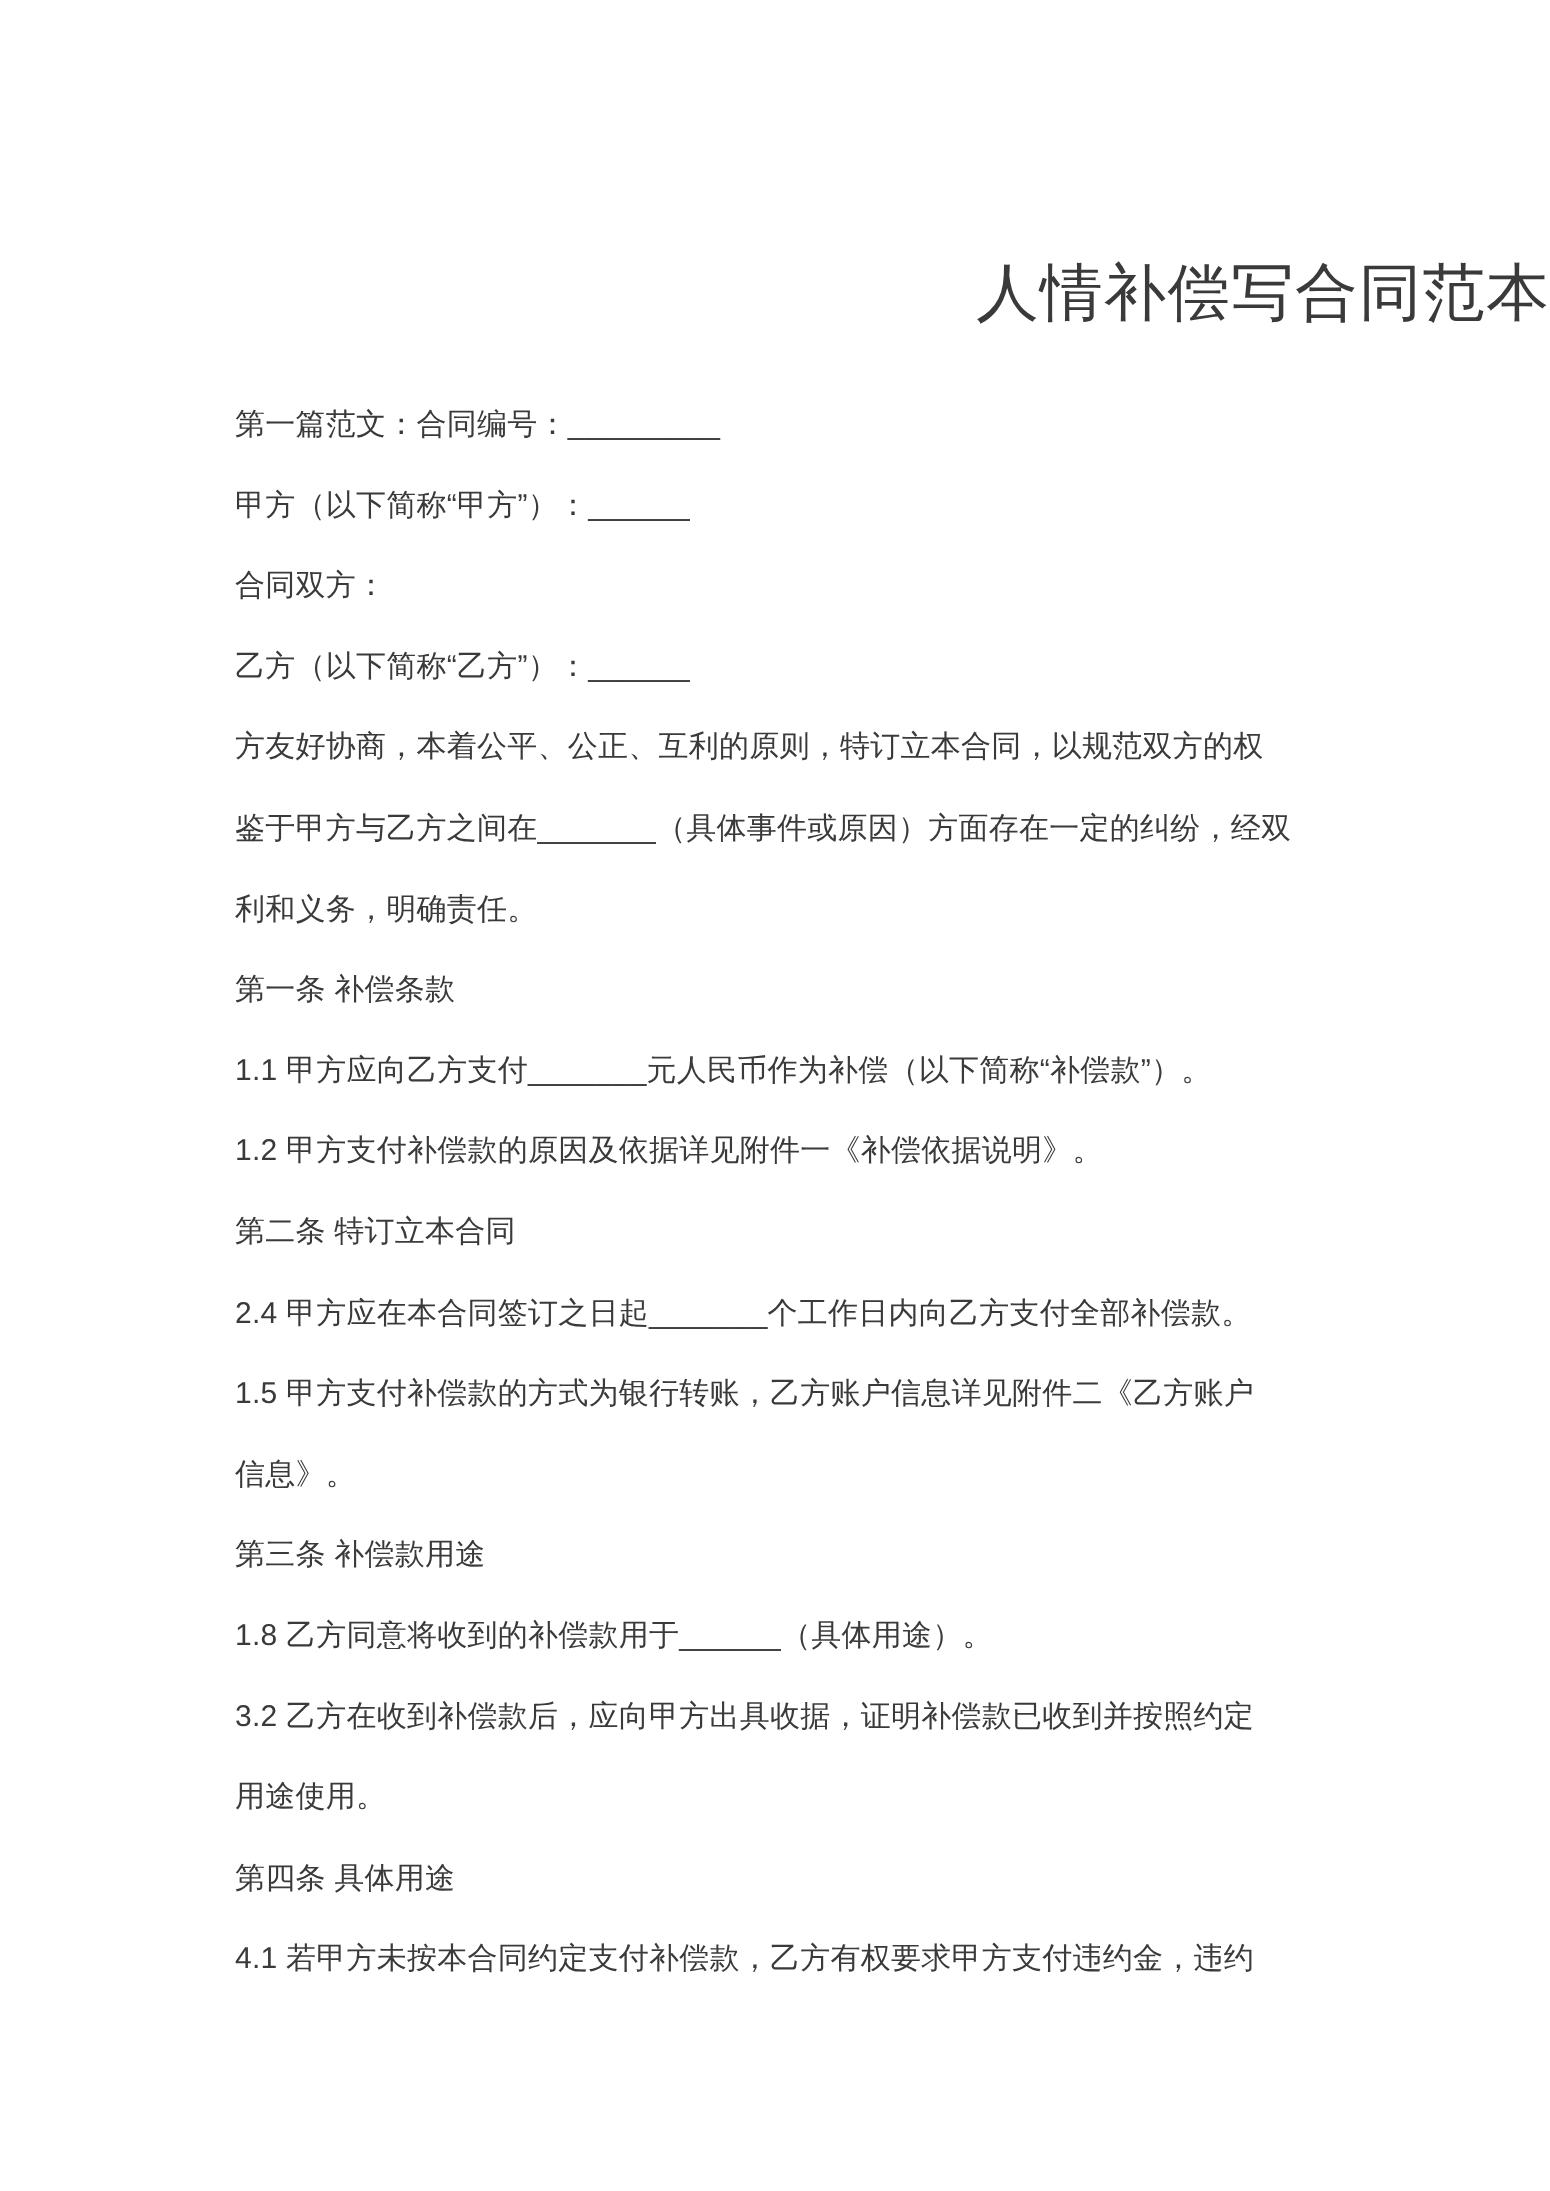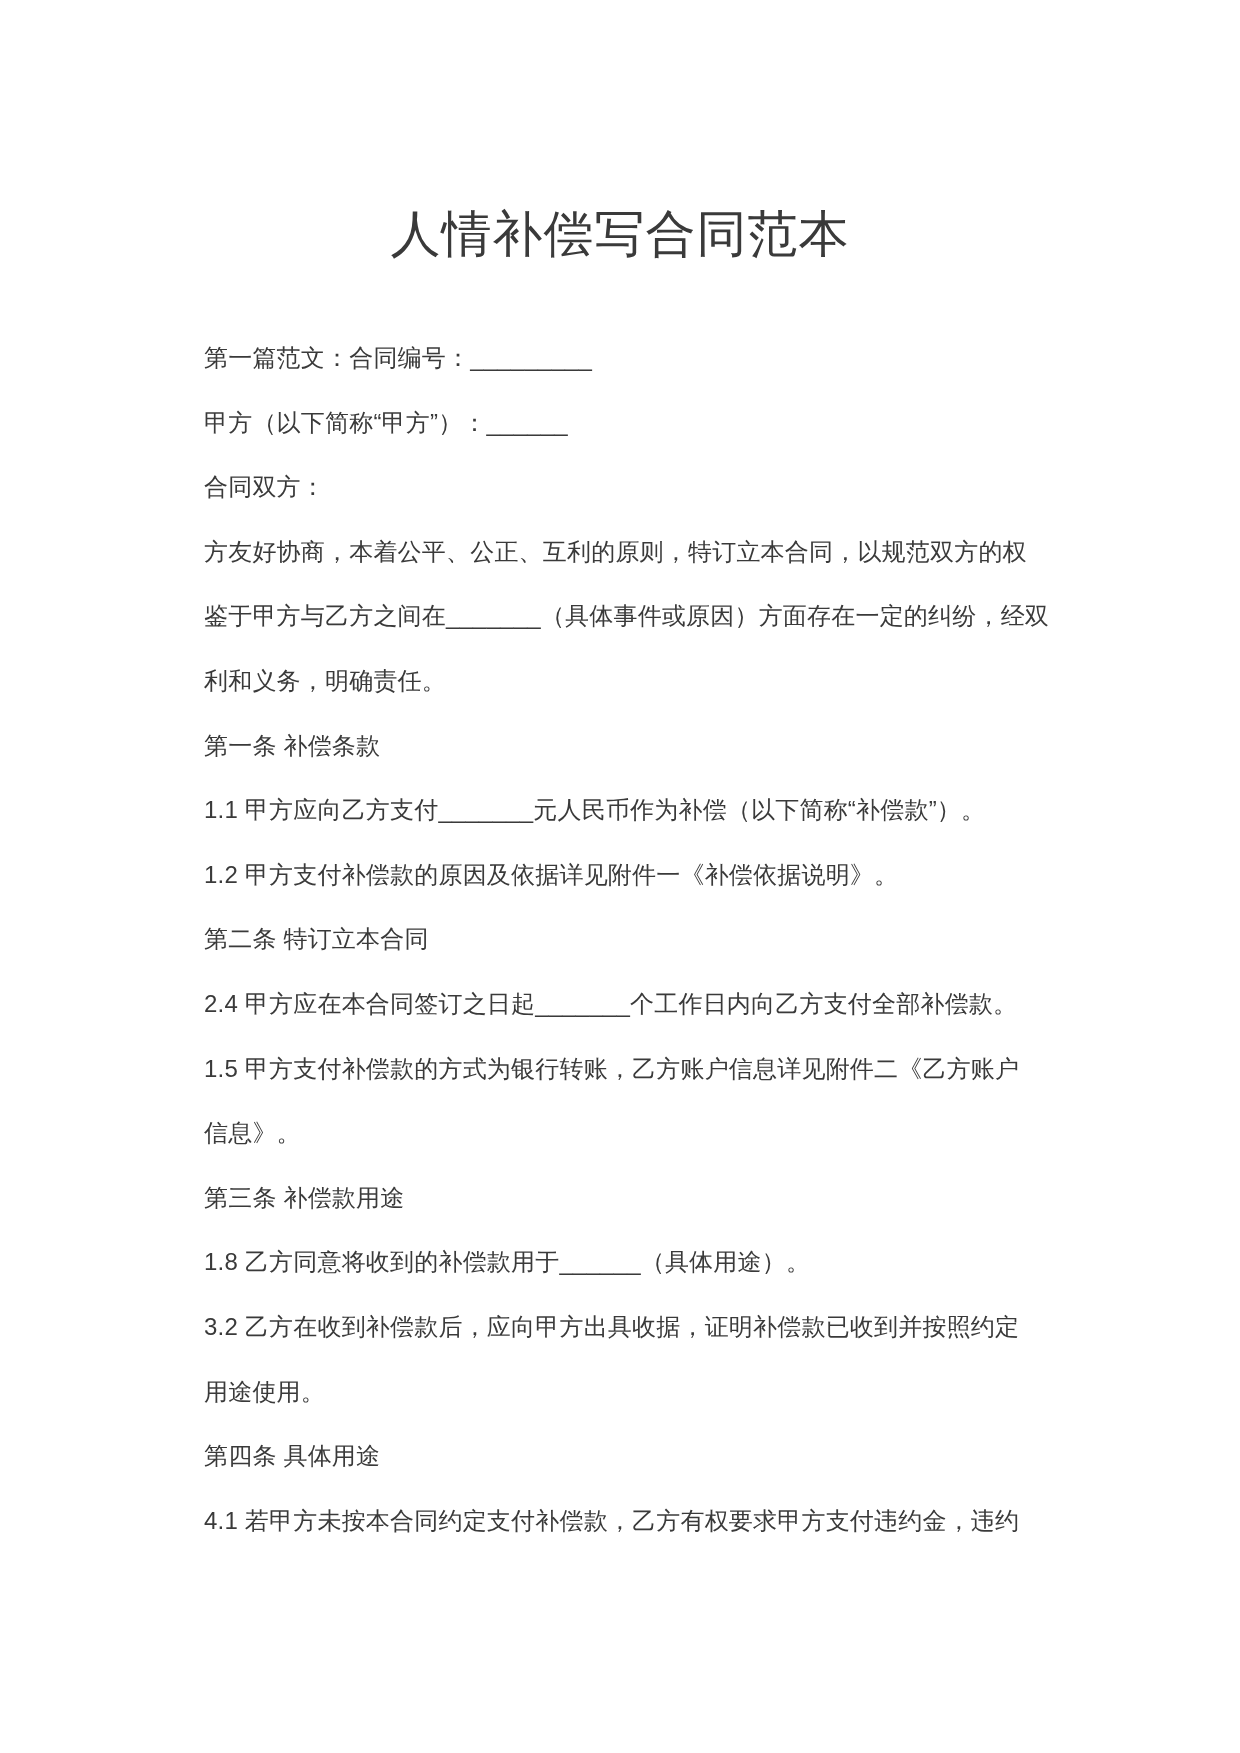--- a/index.html
+++ b/index.html
@@ -15,53 +15,53 @@
     color: var(--text-color, #3a3a3a);
     font-family: "Liberation Sans", "DejaVu Sans", sans-serif;
     overflow: hidden;
   }
   .doc-title {
     position: absolute;
     top: 206px;
     left: 0;
     width: 100%;
     margin: 0;
-    text-align: center;
+    text-align: right;
     font-size: 50px;
     line-height: 56px;
     font-weight: 400;
     letter-spacing: 1px;
     white-space: nowrap;
   }
   .doc-body {
     position: absolute;
-    top: 326px;
+    top: 308px;
     left: 188px;
     width: 1000px;
-    margin-left: 16px;
   }
   .doc-line {
     height: 64.6px;
     line-height: 64.6px;
     font-size: 24px;
     font-weight: 300;
     letter-spacing: 0.2px;
     white-space: nowrap;
   }
 </style>
 </head>
 <body>
 
 <div class="page" style="--text-color: #3a3a3a; --page-bg: #ffffff;">
   <h1 class="doc-title">人情补偿写合同范本</h1>
 
   <div class="doc-body">
       <div class="doc-line">第一篇范文：合同编号：_________</div>
       <div class="doc-line">甲方（以下简称“甲方”）：______</div>
       <div class="doc-line">合同双方：</div>
+      <div class="doc-line">乙方（以下简称“乙方”）：______</div>
       <div class="doc-line">方友好协商，本着公平、公正、互利的原则，特订立本合同，以规范双方的权</div>
       <div class="doc-line">鉴于甲方与乙方之间在_______（具体事件或原因）方面存在一定的纠纷，经双</div>
       <div class="doc-line">利和义务，明确责任。</div>
       <div class="doc-line">第一条 补偿条款</div>
       <div class="doc-line">1.1 甲方应向乙方支付_______元人民币作为补偿（以下简称“补偿款”）。</div>
       <div class="doc-line">1.2  甲方支付补偿款的原因及依据详见附件一《补偿依据说明》。</div>
       <div class="doc-line">第二条 特订立本合同</div>
       <div class="doc-line">2.4 甲方应在本合同签订之日起_______个工作日内向乙方支付全部补偿款。</div>
       <div class="doc-line">1.5  甲方支付补偿款的方式为银行转账，乙方账户信息详见附件二《乙方账户</div>
       <div class="doc-line">信息》。</div>

